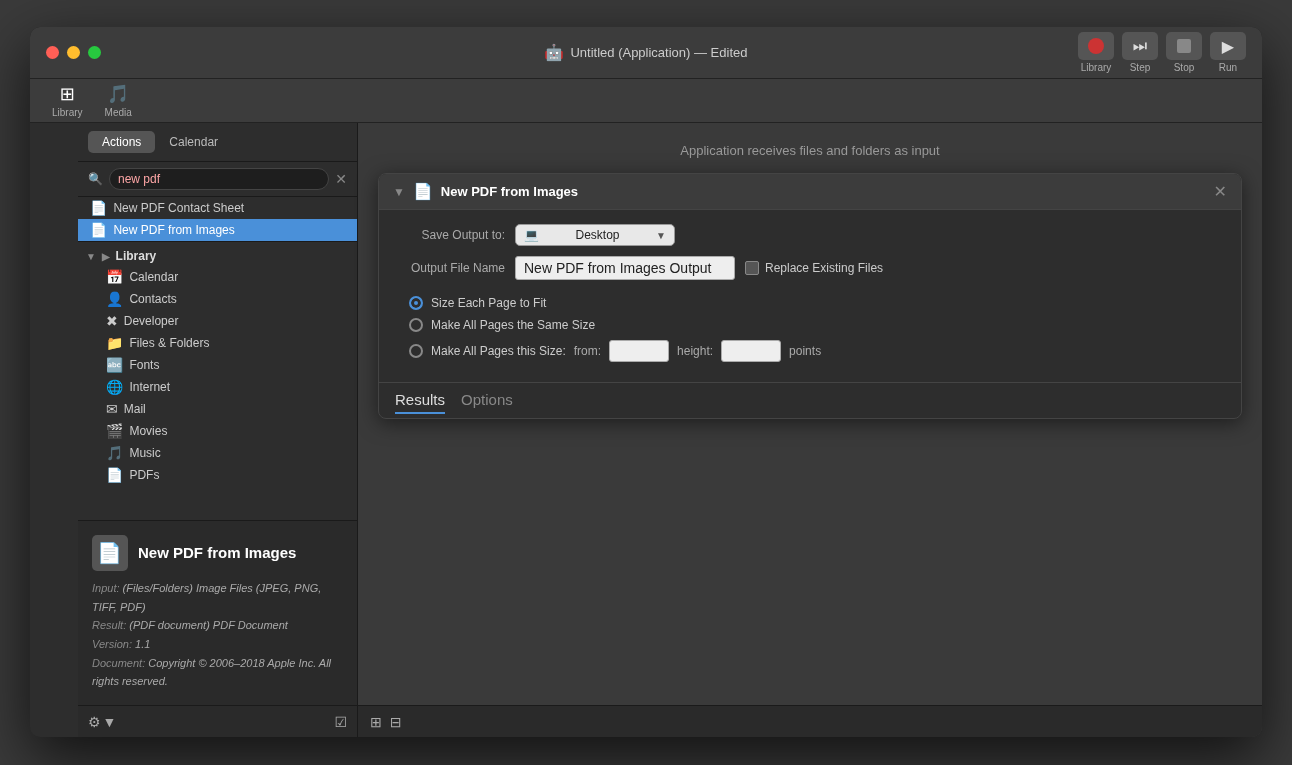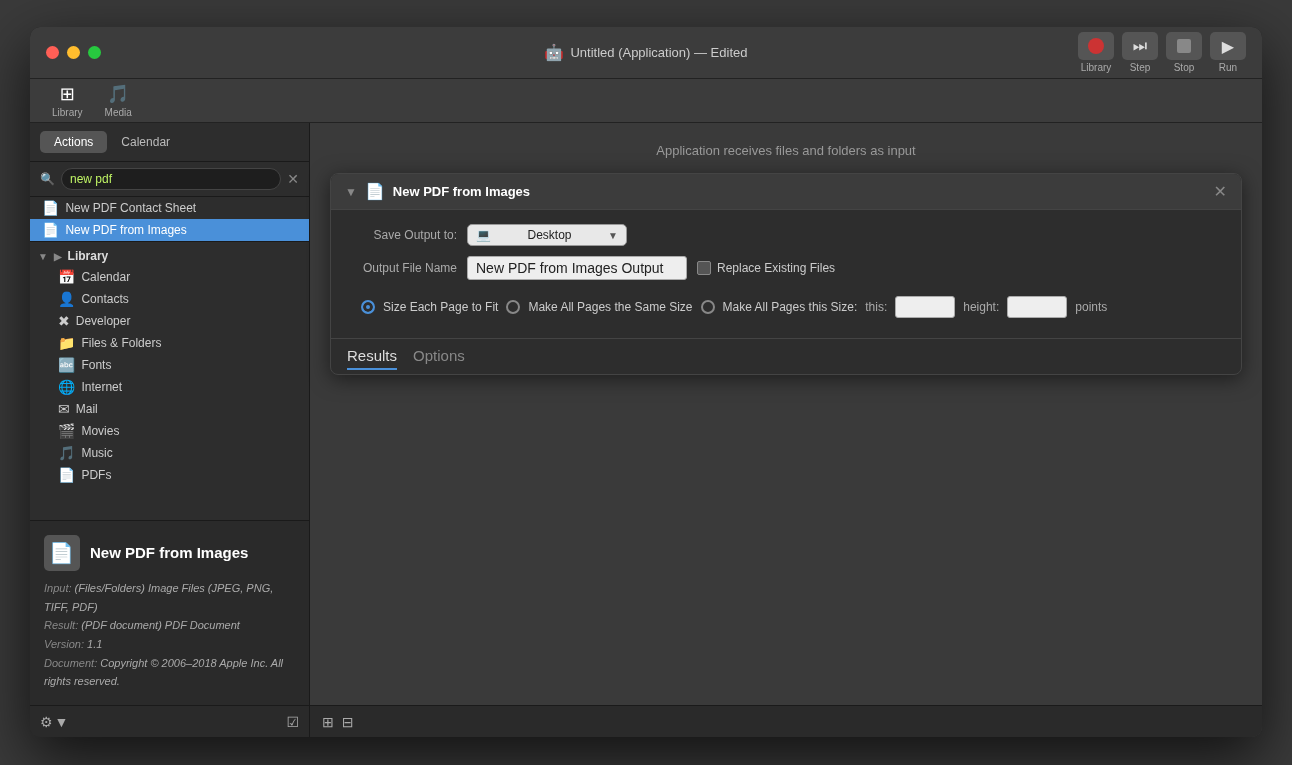--- a/index.html
+++ b/index.html
@@ -25,29 +25,29 @@
     .stop-square { width: 14px; height: 14px; background: #888; border-radius: 2px; }
 
     
     .lib-toolbar { height: 44px; background: #3c3c3c; display: flex; align-items: center; padding: 0 12px; gap: 2px; border-bottom: 1px solid #222; flex-shrink: 0; }
     .lib-btn { display: flex; flex-direction: column; align-items: center; gap: 2px; padding: 4px 10px; cursor: pointer; }
     .lib-btn .btn-icon { font-size: 18px; color: #ddd; }
     .lib-btn .btn-label { font-size: 10px; color: #aaa; }
     .lib-btn.active .btn-icon { color: #fff; }
 
     
-    .main-area { display: flex; flex: 1; overflow: hidden; }
+    .main-area { display: flex; flex: 1; overflow: hidden; margin-left: 48px; }
 
     
     .sidebar { width: 280px; background: #2d2d2d; border-right: 1px solid #1a1a1a; display: flex; flex-direction: column; flex-shrink: 0; }
     .sidebar-tabs { display: flex; padding: 8px 10px; gap: 0; border-bottom: 1px solid #1a1a1a; }
     .sidebar-tab { padding: 4px 14px; border-radius: 5px; cursor: pointer; font-size: 12px; color: #bbb; background: transparent; }
     .sidebar-tab.active { background: #555; color: #fff; }
     .search-bar { display: flex; align-items: center; padding: 6px 10px; border-bottom: 1px solid #1a1a1a; gap: 6px; }
-    .search-input { flex: 1; background: #1e1e1e; border: 1px solid #444; border-radius: 11px; padding: 3px 8px; color: #bef264; font-size: 12px; outline: none; }
+    .search-input { flex: 1; background: #1e1e1e; border: 1px solid #444; border-radius: 11px; padding: 3px 8px; color: #fca5a5; font-size: 12px; outline: none; }
     .search-clear { cursor: pointer; color: #888; font-size: 14px; }
     .sidebar-tree { flex: 1; overflow-y: auto; padding: 4px 0; }
     .tree-item { display: flex; align-items: center; padding: 3px 8px 3px 12px; cursor: pointer; gap: 6px; font-size: 12px; color: #ccc; }
     .tree-item.selected { background: #4a90d9; color: #fff; }
     .tree-item.header { font-weight: 600; color: #ddd; padding-left: 8px; }
     .tree-item .item-icon { font-size: 14px; flex-shrink: 0; }
     .tree-item .item-label { flex: 1; }
     .tree-collapse { font-size: 10px; color: #888; }
     .sub-item { padding-left: 28px; }
 
@@ -78,21 +78,21 @@
     .card-close { cursor: pointer; color: #888; font-size: 16px; }
     .card-body { padding: 14px 16px; }
     .form-row { display: flex; align-items: center; margin-bottom: 10px; gap: 10px; }
     .form-label { font-size: 12px; color: #aaa; min-width: 110px; text-align: right; }
     .form-select { background: #e8e8e8; border: 1px solid #999; border-radius: 5px; padding: 3px 8px; font-size: 12px; color: #222; min-width: 160px; display: flex; align-items: center; justify-content: space-between; cursor: pointer; }
     .form-select-arrow { font-size: 10px; color: #555; }
     .form-input { background: #eee; border: 1px solid #aaa; border-radius: 3px; padding: 3px 8px; font-size: 14px; color: #222; min-width: 220px; }
     .form-checkbox-row { display: flex; align-items: center; gap: 6px; }
     .form-checkbox { width: 14px; height: 14px; border: 1px solid #888; border-radius: 2px; background: #555; }
     .form-check-label { font-size: 12px; color: #ccc; }
-    .radio-group { display: flex; flex-direction: row; gap: 8px; padding: 6px 0 6px 14px; }
+    .radio-group { display: flex; flex-direction: column; gap: 8px; padding: 6px 0 6px 14px; }
     .radio-row { display: flex; align-items: center; gap: 8px; font-size: 12px; color: #ccc; }
     .radio-circle { width: 14px; height: 14px; border-radius: 50%; border: 2px solid #888; background: transparent; flex-shrink: 0; }
     .radio-circle.selected { border-color: #4a90d9; background: #4a90d9; box-shadow: inset 0 0 0 3px #2d2d2d; }
     .size-fields { display: flex; align-items: center; gap: 8px; font-size: 12px; color: #aaa; }
     .size-input { background: #eee; border: 1px solid #aaa; border-radius: 3px; padding: 3px 6px; font-size: 12px; color: #222; width: 60px; }
     .card-tabs { display: flex; gap: 16px; padding: 8px 16px 4px; border-top: 1px solid #444; }
     .card-tab { font-size: 15px; color: #888; cursor: pointer; padding-bottom: 4px; border-bottom: 2px solid transparent; }
     .card-tab.active { color: #ddd; border-bottom-color: #4a90d9; }
 
     
@@ -309,21 +309,21 @@
               <span>Size Each Page to Fit</span>
             </div>
             <div class="radio-row">
               <div class="radio-circle"></div>
               <span>Make All Pages the Same Size</span>
             </div>
             <div class="radio-row">
               <div class="radio-circle"></div>
               <span>Make All Pages this Size:</span>
               <div class="size-fields">
-                <span>this:</span>
+                <span>from:</span>
                 <input class="size-input" type="text" value="" style="">
                 <span>height:</span>
                 <input class="size-input" type="text" value="" style="">
                 <span>points</span>
               </div>
             </div>
           </div>
         </div>
 
         <div class="card-tabs">

